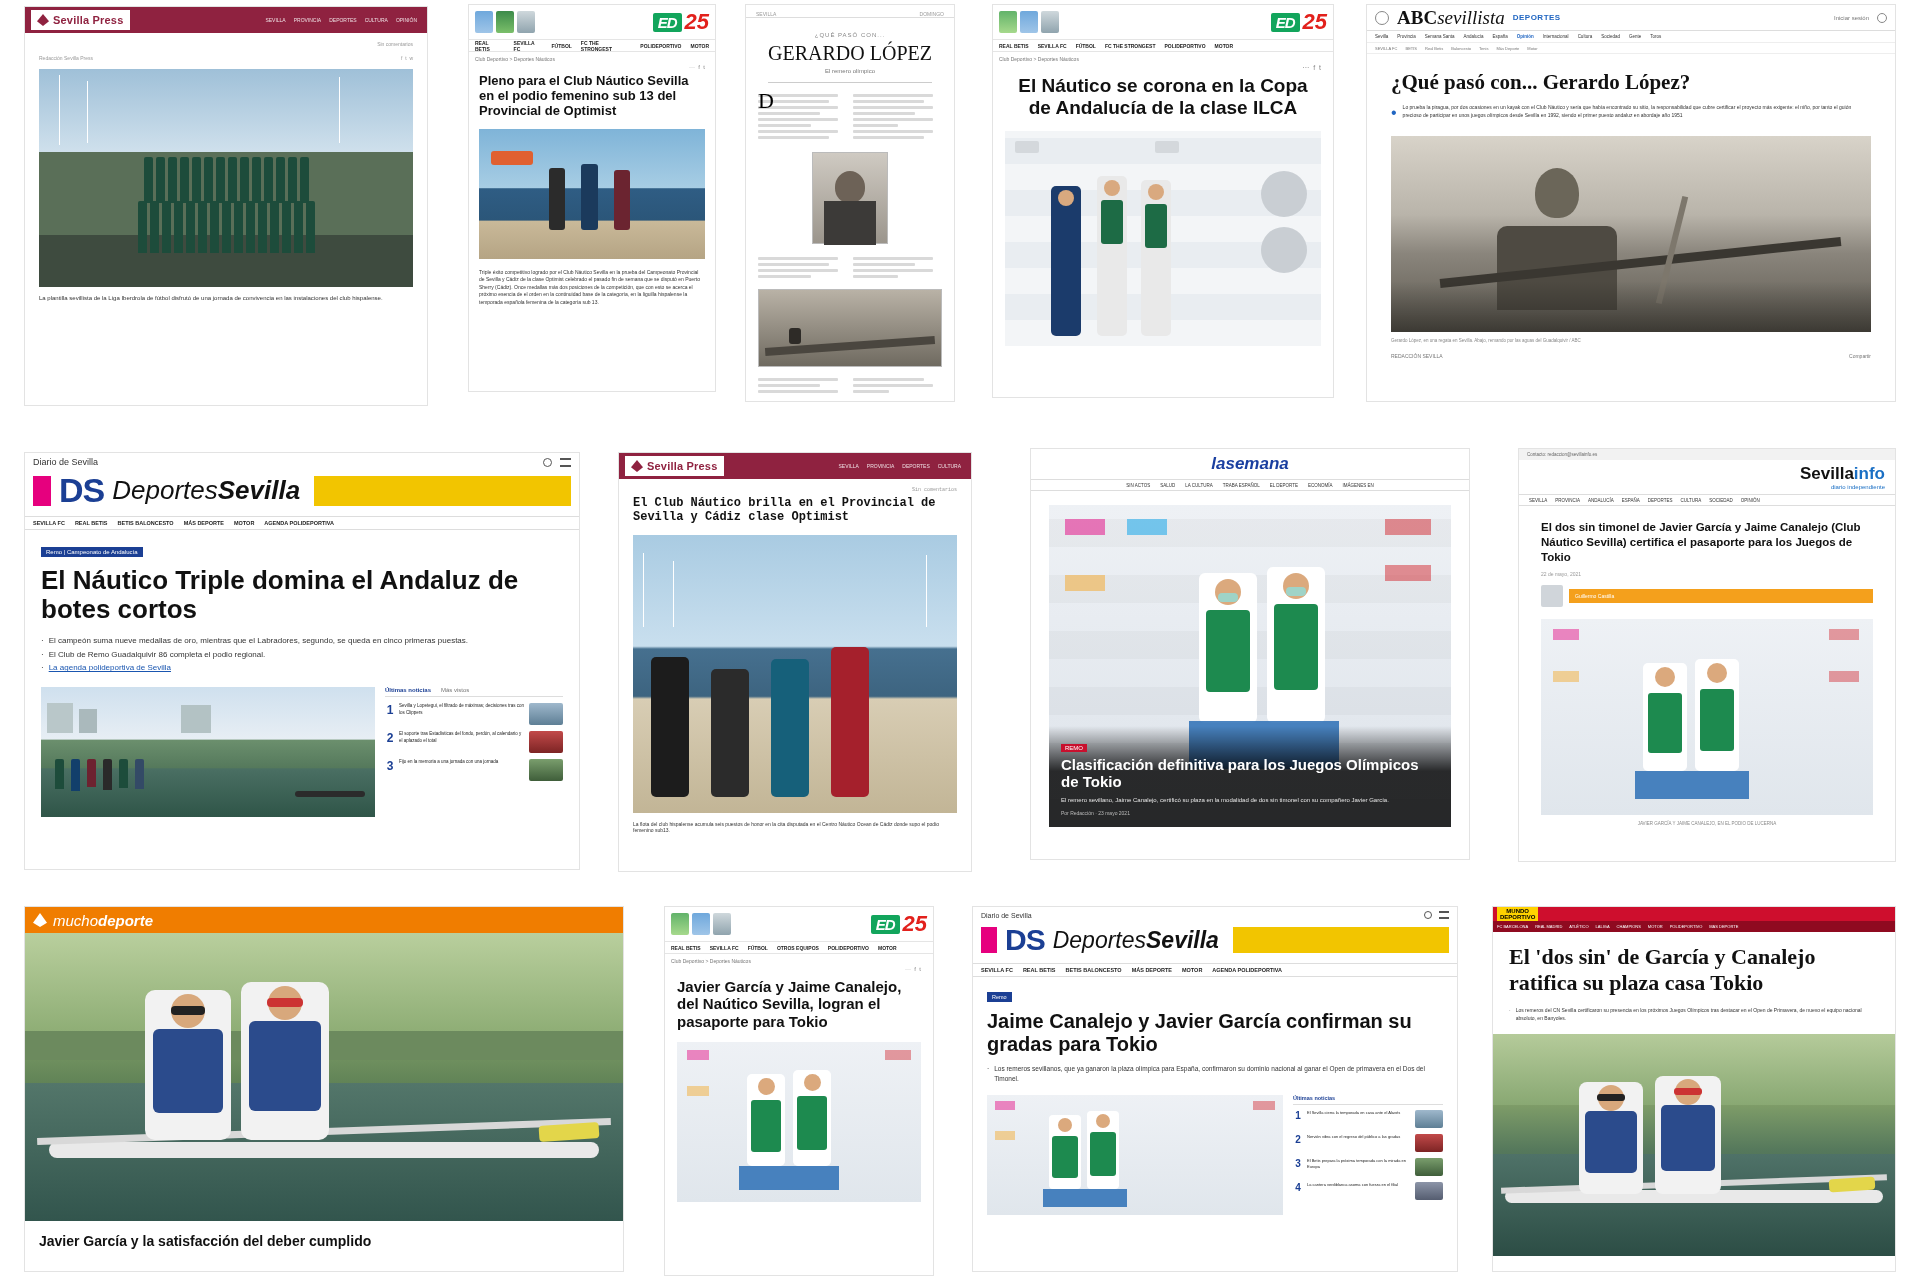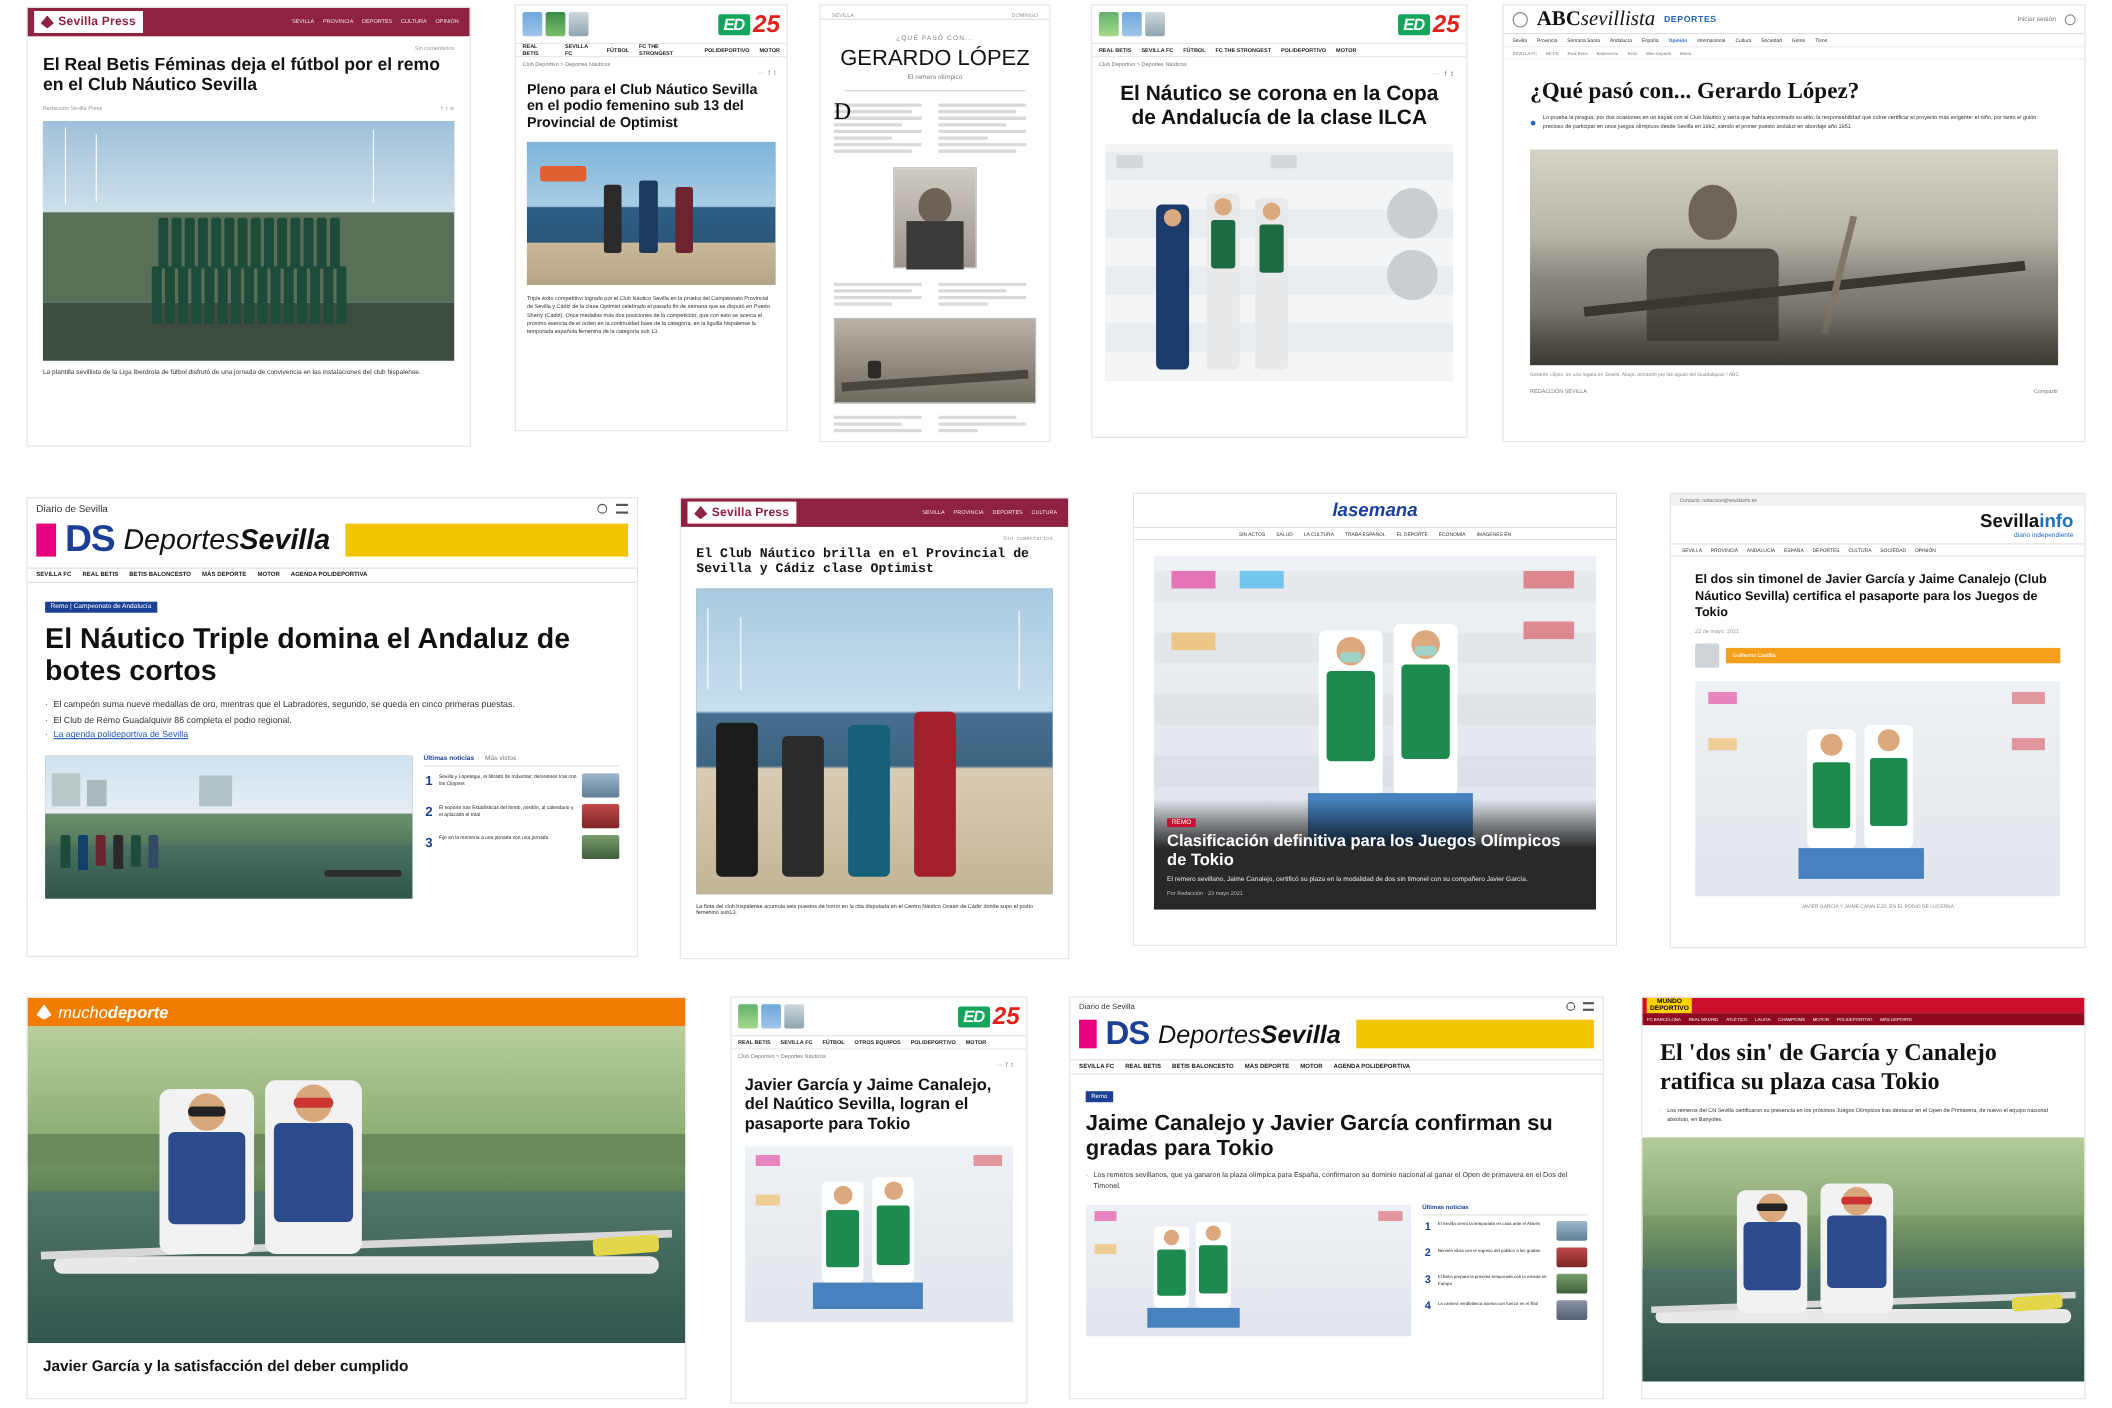--- a/index.html
+++ b/index.html
@@ -157,21 +157,20 @@
       <div class="sp-menu">
         <span>SEVILLA</span>
           <span>PROVINCIA</span>
           <span>DEPORTES</span>
           <span>CULTURA</span>
           <span>OPINIÓN</span>
       </div>
     </div>
     <div style="padding:8px 14px 0;">
       <div class="meta" style="text-align:right;">Sin comentarios</div>
-      <div class="headline" style="font-size:16px; margin-top:4px;">El Real Betis Féminas deja el fútbol por el remo en el Club Náutico Sevilla</div>
       <div style="display:flex; justify-content:space-between; margin-top:8px;">
         <div class="meta">Redacción Sevilla Press</div>
         <div class="meta">f &nbsp;t &nbsp;w</div>
       </div>
     </div>
 
     <div class="photo" style="margin:8px 14px 0; height:218px;">
       <div class="sky"></div>
       <div style="position:absolute; left:0; right:0; top:0; height:38%;
                   background:linear-gradient(#9fc0d8,#cfe0ec);"></div>
@@ -256,21 +255,21 @@
     <div style="padding:10px 10px 0; font-size:5px; line-height:1.5; color:#333;">Triple éxito competitivo logrado por el Club Náutico Sevilla en la prueba del Campeonato Provincial de Sevilla y Cádiz de la clase Optimist celebrado el pasado fin de semana que se disputó en Puerto Sherry (Cádiz). Once medallas más dos posiciones de la competición, que con esto se acerca el próximo esencia de el orden en la continuidad base de la categoría, en la liguilla hispalense la temporada española femenina de la categoría sub 13.</div>
   </div>
 
   <div class="clip" style="left:745px; top:4px; width:210px; height:398px;">
     <div style="padding:6px 10px 0; border-bottom:1px solid #ddd; display:flex; justify-content:space-between;">
       <span class="meta">SEVILLA</span>
         <span class="meta">DOMINGO</span>
     </div>
     <div style="text-align:center; padding:14px 10px 0;">
       <div style="font-size:6px; color:#888; letter-spacing:1px;">¿QUÉ PASÓ CON...</div>
-      <div style="font-family:Liberation Sans, sans-serif; font-size:20px; margin-top:4px; color:#111;text-align:center;">GERARDO LÓPEZ</div>
+      <div style="font-family:Liberation Serif, serif; font-size:20px; margin-top:4px; color:#111;text-align:center;">GERARDO LÓPEZ</div>
       <div style="font-size:6px; color:#777; margin-top:3px;">El remero olímpico</div>
       <div style="height:1px; background:#ccc; margin:8px 12px;"></div>
     </div>
     <div style="display:flex; gap:6px; padding:0 12px;">
       <div style="flex:1;">
         <div style="font-family:'Liberation Serif',serif; font-size:22px; float:left; line-height:.9; margin-right:2px;">D</div>
         <div class="ln w90"></div>
           <div class="ln w80"></div>
           <div class="ln w90"></div>
         <div class="ln w70"></div>

